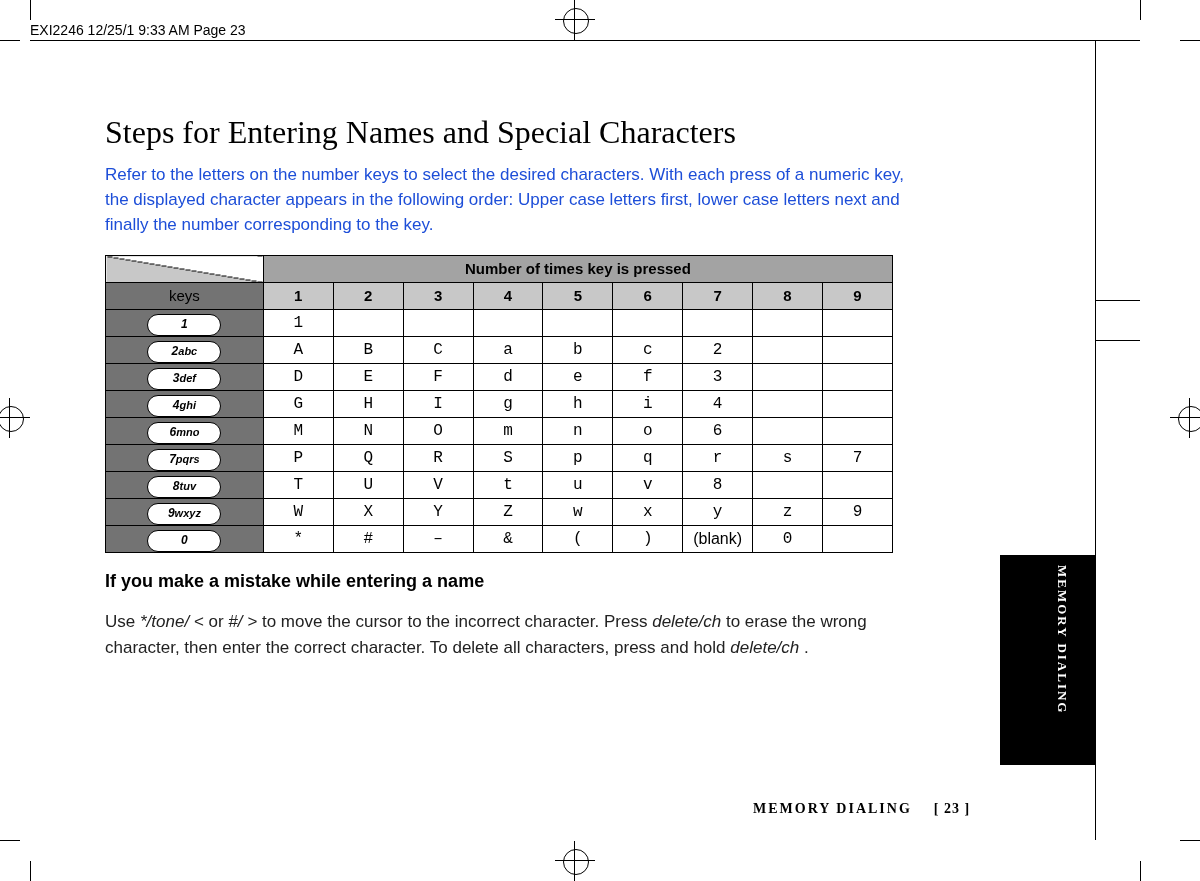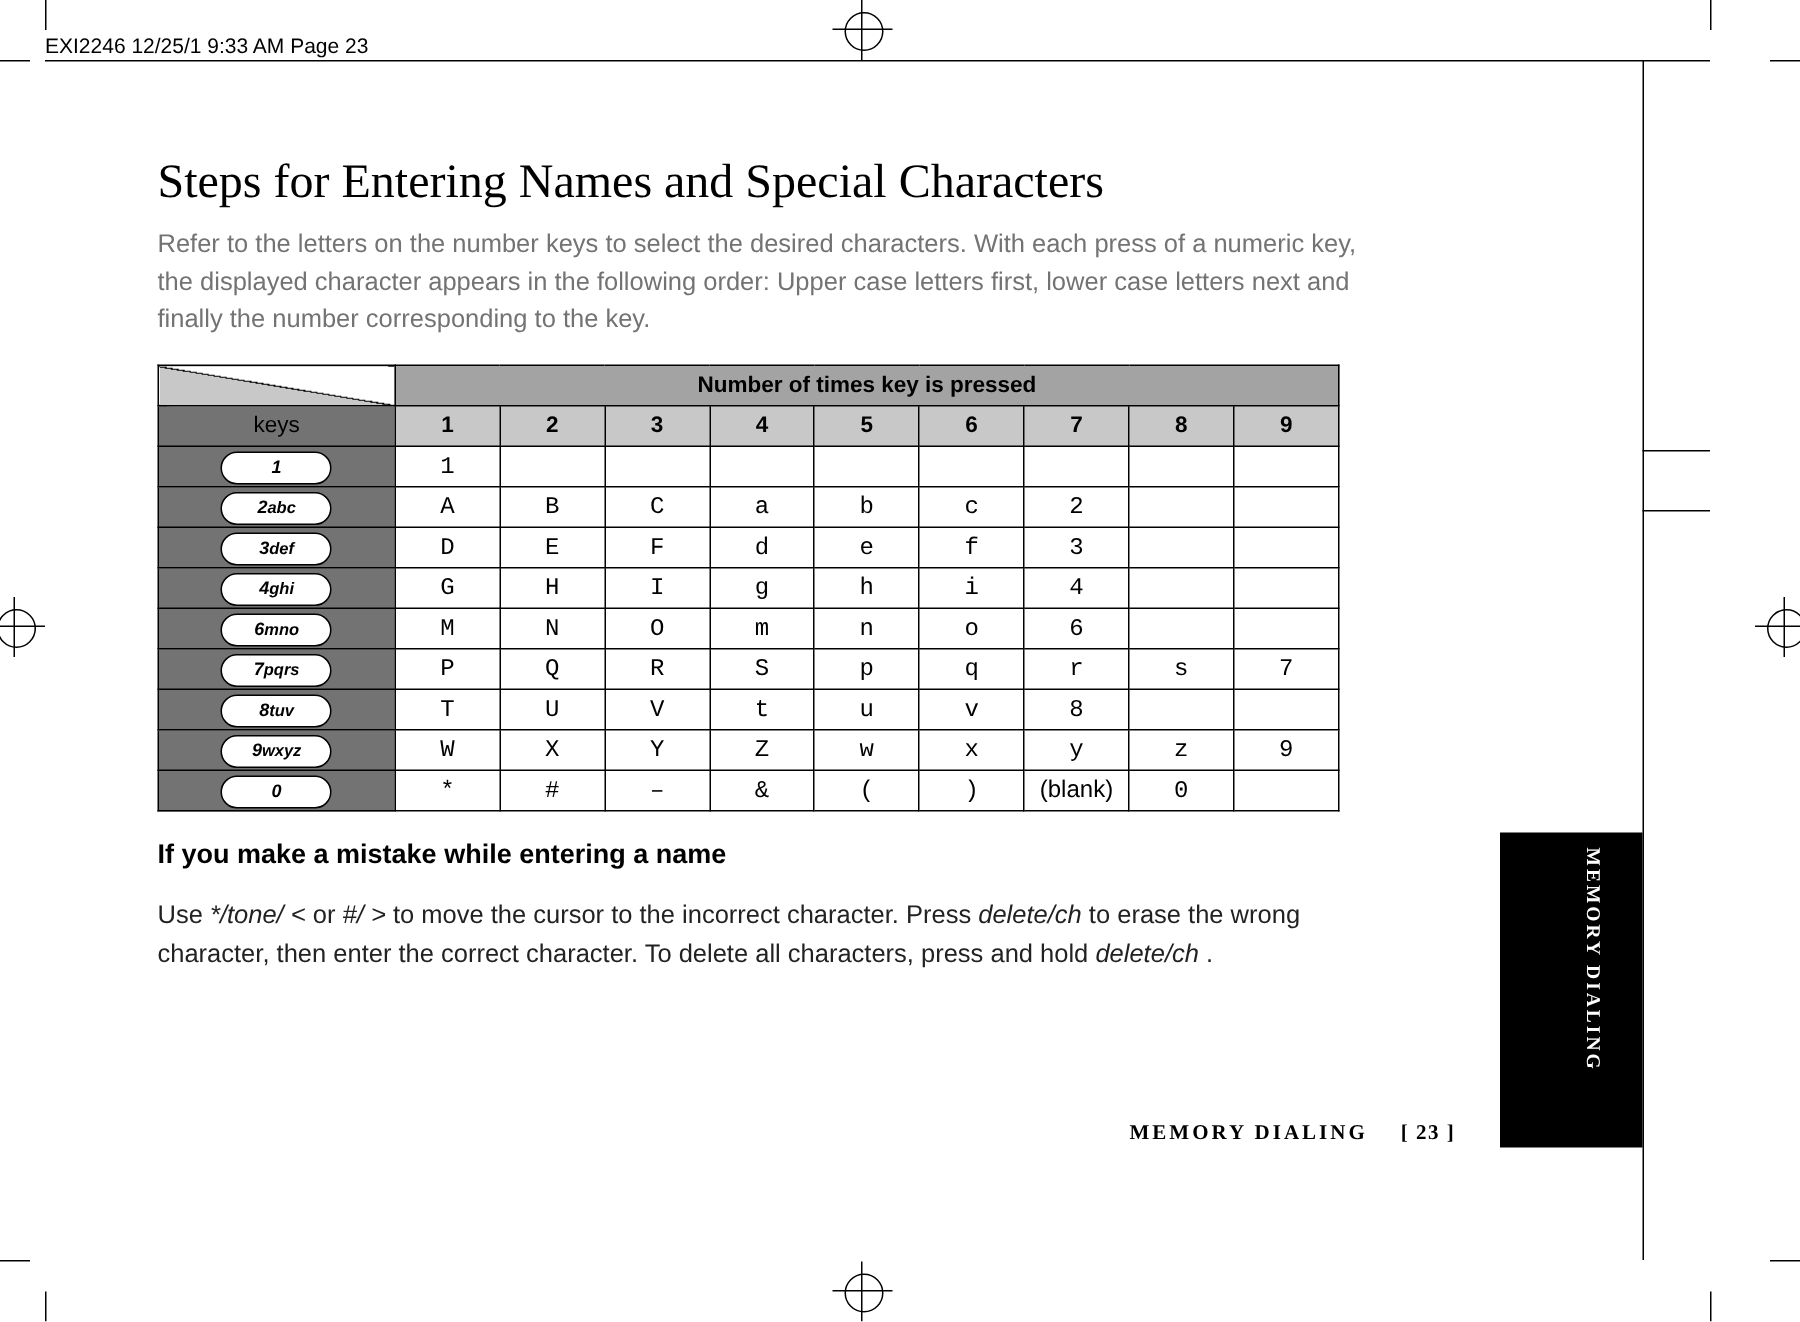--- a/index.html
+++ b/index.html
@@ -9,37 +9,37 @@
   .reg{position:absolute;width:40px;height:40px}
   .reg .circ{position:absolute;left:8px;top:8px;width:24px;height:24px;border:1px solid #000;border-radius:50%}
   .reg .h{position:absolute;left:0;top:19px;width:40px;height:0;border-top:1px solid #000}
   .reg .v{position:absolute;left:19px;top:0;height:40px;width:0;border-left:1px solid #000}
   .reg.top{left:555px;top:0}
   .reg.bot{left:555px;top:841px}
   .reg.left{left:-10px;top:398px}
   .reg.right{left:1170px;top:398px}
   .crop{position:absolute;background:#000}
   .content{position:absolute;left:105px;top:101px;width:800px}
-  h1{font:32px/1.2 Georgia,'Times New Roman',serif;font-weight:400;margin:0 0 12px 0}
-  .intro{font:17px/1.45 'Trebuchet MS',Verdana,sans-serif;margin:0 0 18px 0;color:#737373}
+  h1{font:32px/1.2 Georgia,'Times New Roman',serif;font-weight:400;margin:12px 0 12px 0}
+  .intro{font:17px/1.45 'Trebuchet MS',Verdana,sans-serif;margin:0 0 18px 0;color:#1d4ed8}
   table{border-collapse:collapse;width:788px;margin-bottom:18px}
   td,th{border:1px solid #000;height:26px;padding:0;text-align:center;font:15px/26px 'Trebuchet MS',Verdana,sans-serif;vertical-align:middle}
   th.banner{background:#a3a3a3;font-weight:700}
   td.keyshead{background:#737373;font-weight:400}
   td.numhead{background:#c8c8c8;font-weight:700;width:61px}
   td.keycell{width:139px}
   td.val{width:61px;font-family:'Courier New',monospace;font-size:16px}
   .kbtn{display:inline-block;min-width:56px;padding:0 8px;border:1px solid #000;border-radius:11px;height:20px;line-height:19px;font:italic 700 12px/19px 'Trebuchet MS',Verdana,sans-serif;background:#fff}
   .kbtn .kn{font-style:italic;font-weight:700}
   .kbtn .kl{font-style:italic;font-size:11px}
   .corner{width:139px;background:linear-gradient(to top right,#c8c8c8 0 49.2%,#000 49.2% 50.8%,#fff 50.8% 100%)}
   h2{font:700 18px 'Trebuchet MS',Verdana,sans-serif;margin:17px 0 6px 0}
   .para{font:17px/1.5 'Trebuchet MS',Verdana,sans-serif;color:#222}
   .para .tok{font-weight:400;font-style:italic}
-  .footer{position:absolute;left:753px;top:748px;font:700 14px Georgia,serif;letter-spacing:2px}
+  .footer{position:absolute;left:753px;top:801px;font:700 14px Georgia,serif;letter-spacing:2px}
   .footer .pg{letter-spacing:1px}
   
   .rightrule{position:absolute;left:1095px;top:40px;width:0;height:800px;border-left:1px solid #000}
   .tick-top{position:absolute;left:1095px;top:300px;width:45px;height:0;border-top:1px solid #000}
   .tick-bot{position:absolute;left:1095px;top:340px;width:45px;height:0;border-top:1px solid #000}
   .blacktab{position:absolute;left:1000px;top:555px;width:95px;height:210px;background:#000;color:#fff}
   .blacktab span{position:absolute;left:70px;top:10px;transform-origin:left top;transform:rotate(90deg);font:700 13px Georgia,serif;letter-spacing:2px;white-space:nowrap}
   .toprule{position:absolute;left:30px;top:40px;width:1110px;height:0;border-top:1px solid #000}
   .crop-tl-h{left:0;top:40px;width:20px;height:1px}
   .crop-tl-v{left:30px;top:0;width:1px;height:20px}

